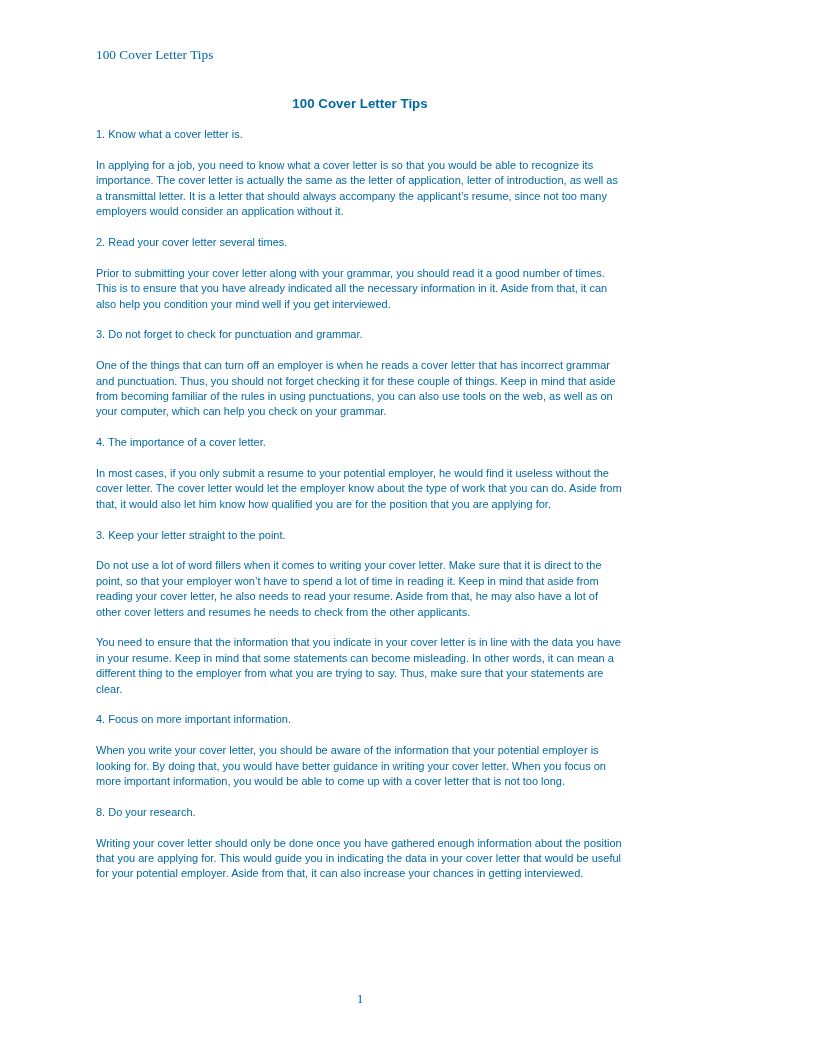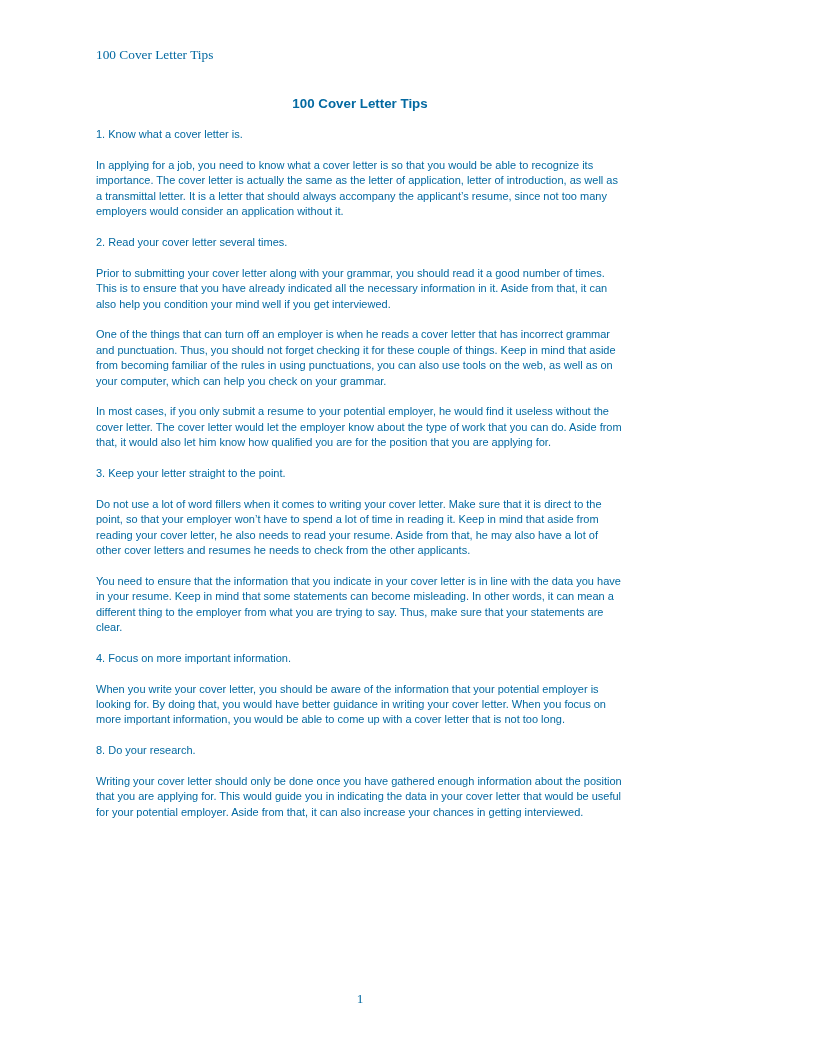--- a/index.html
+++ b/index.html
@@ -59,24 +59,26 @@
     <p class="tip-heading">1. Know what a cover letter is.</p>
     <p class="tip-body">In applying for a job, you need to know what a cover letter is so that you would be able to recognize its importance. The cover letter is actually the same as the letter of application, letter of introduction, as well as a transmittal letter. It is a letter that should always accompany the applicant’s resume, since not too many employers would consider an application without it.</p>
   </section>
 
   <section class="tip">
     <p class="tip-heading">2. Read your cover letter several times.</p>
     <p class="tip-body">Prior to submitting your cover letter along with your grammar, you should read it a good number of times. This is to ensure that you have already indicated all the necessary information in it. Aside from that, it can also help you condition your mind well if you get interviewed.</p>
   </section>
 
   <section class="tip">
+    <p class="tip-heading">3. Do not forget to check for punctuation and grammar.</p>
     <p class="tip-body">One of the things that can turn off an employer is when he reads a cover letter that has incorrect grammar and punctuation. Thus, you should not forget checking it for these couple of things. Keep in mind that aside from becoming familiar of the rules in using punctuations, you can also use tools on the web, as well as on your computer, which can help you check on your grammar.</p>
   </section>
 
   <section class="tip">
+    <p class="tip-heading">4. The importance of a cover letter.</p>
     <p class="tip-body">In most cases, if you only submit a resume to your potential employer, he would find it useless without the cover letter. The cover letter would let the employer know about the type of work that you can do. Aside from that, it would also let him know how qualified you are for the position that you are applying for.</p>
   </section>
 
   <section class="tip">
     <p class="tip-heading">3. Keep your letter straight to the point.</p>
     <p class="tip-body">Do not use a lot of word fillers when it comes to writing your cover letter. Make sure that it is direct to the point, so that your employer won’t have to spend a lot of time in reading it. Keep in mind that aside from reading your cover letter, he also needs to read your resume. Aside from that, he may also have a lot of other cover letters and resumes he needs to check from the other applicants.</p>
   </section>
 
   <section class="tip">
     <p class="tip-body">You need to ensure that the information that you indicate in your cover letter is in line with the data you have in your resume. Keep in mind that some statements can become misleading. In other words, it can mean a different thing to the employer from what you are trying to say. Thus, make sure that your statements are clear.</p>

